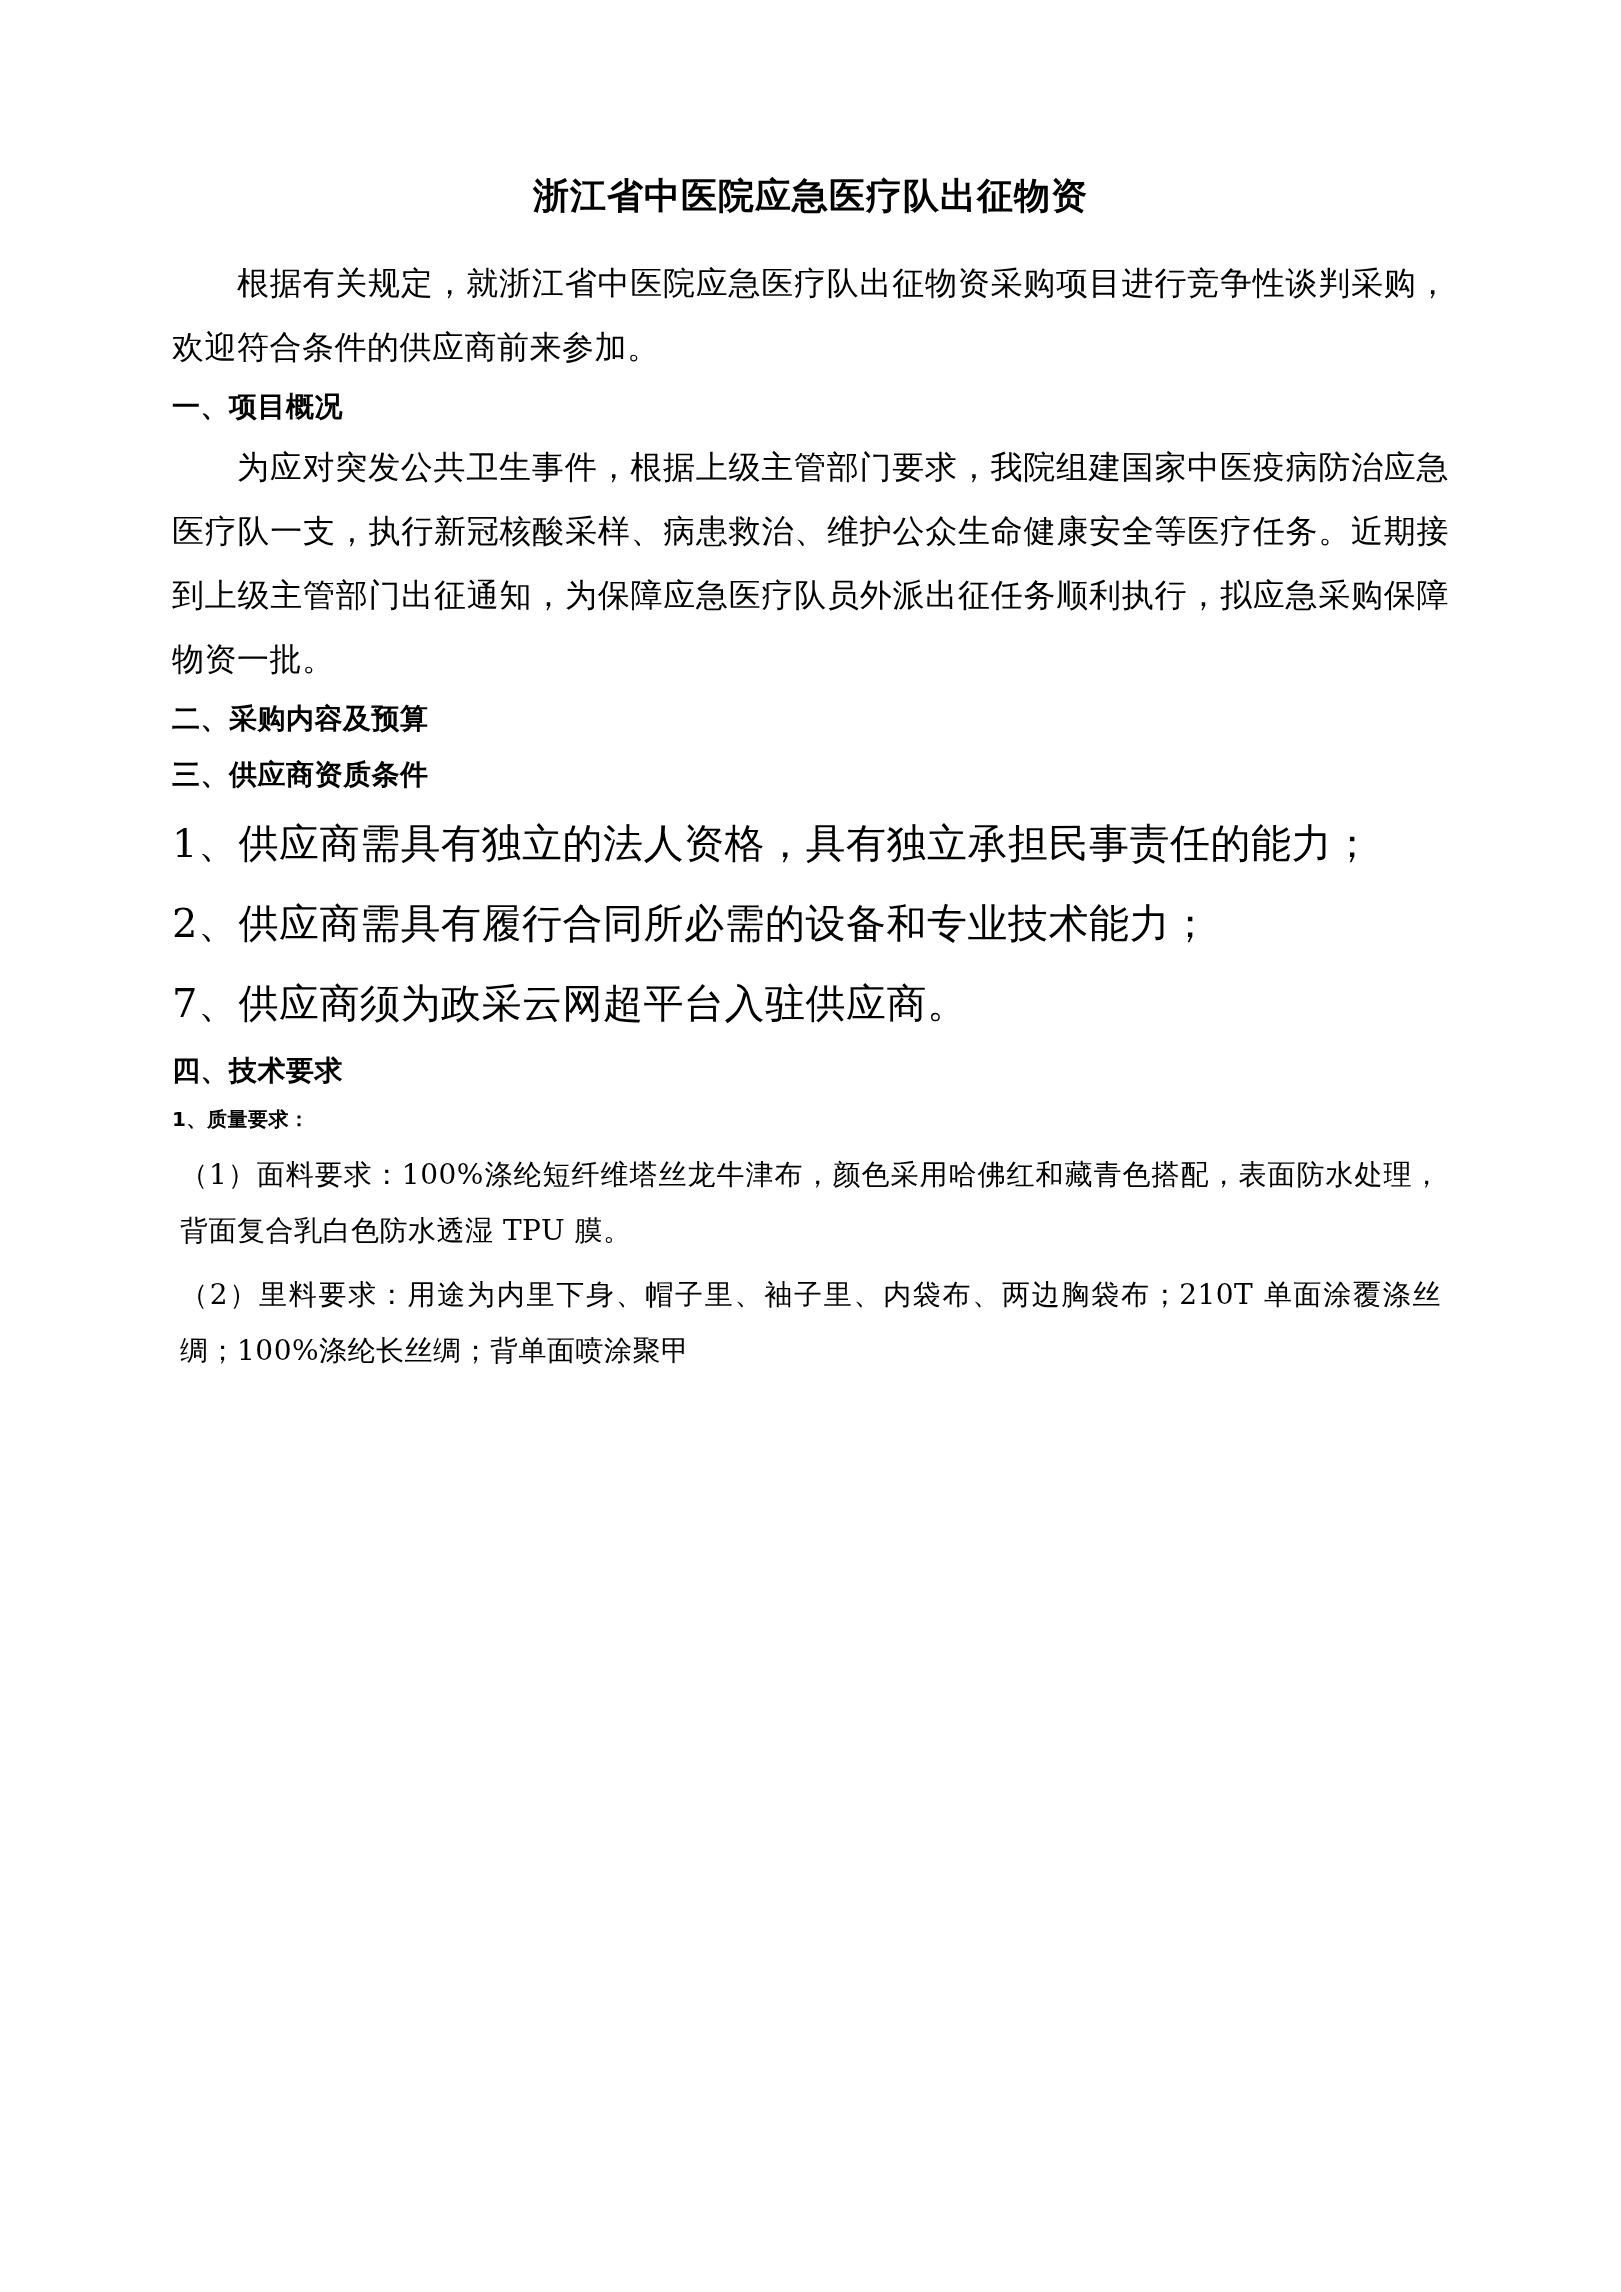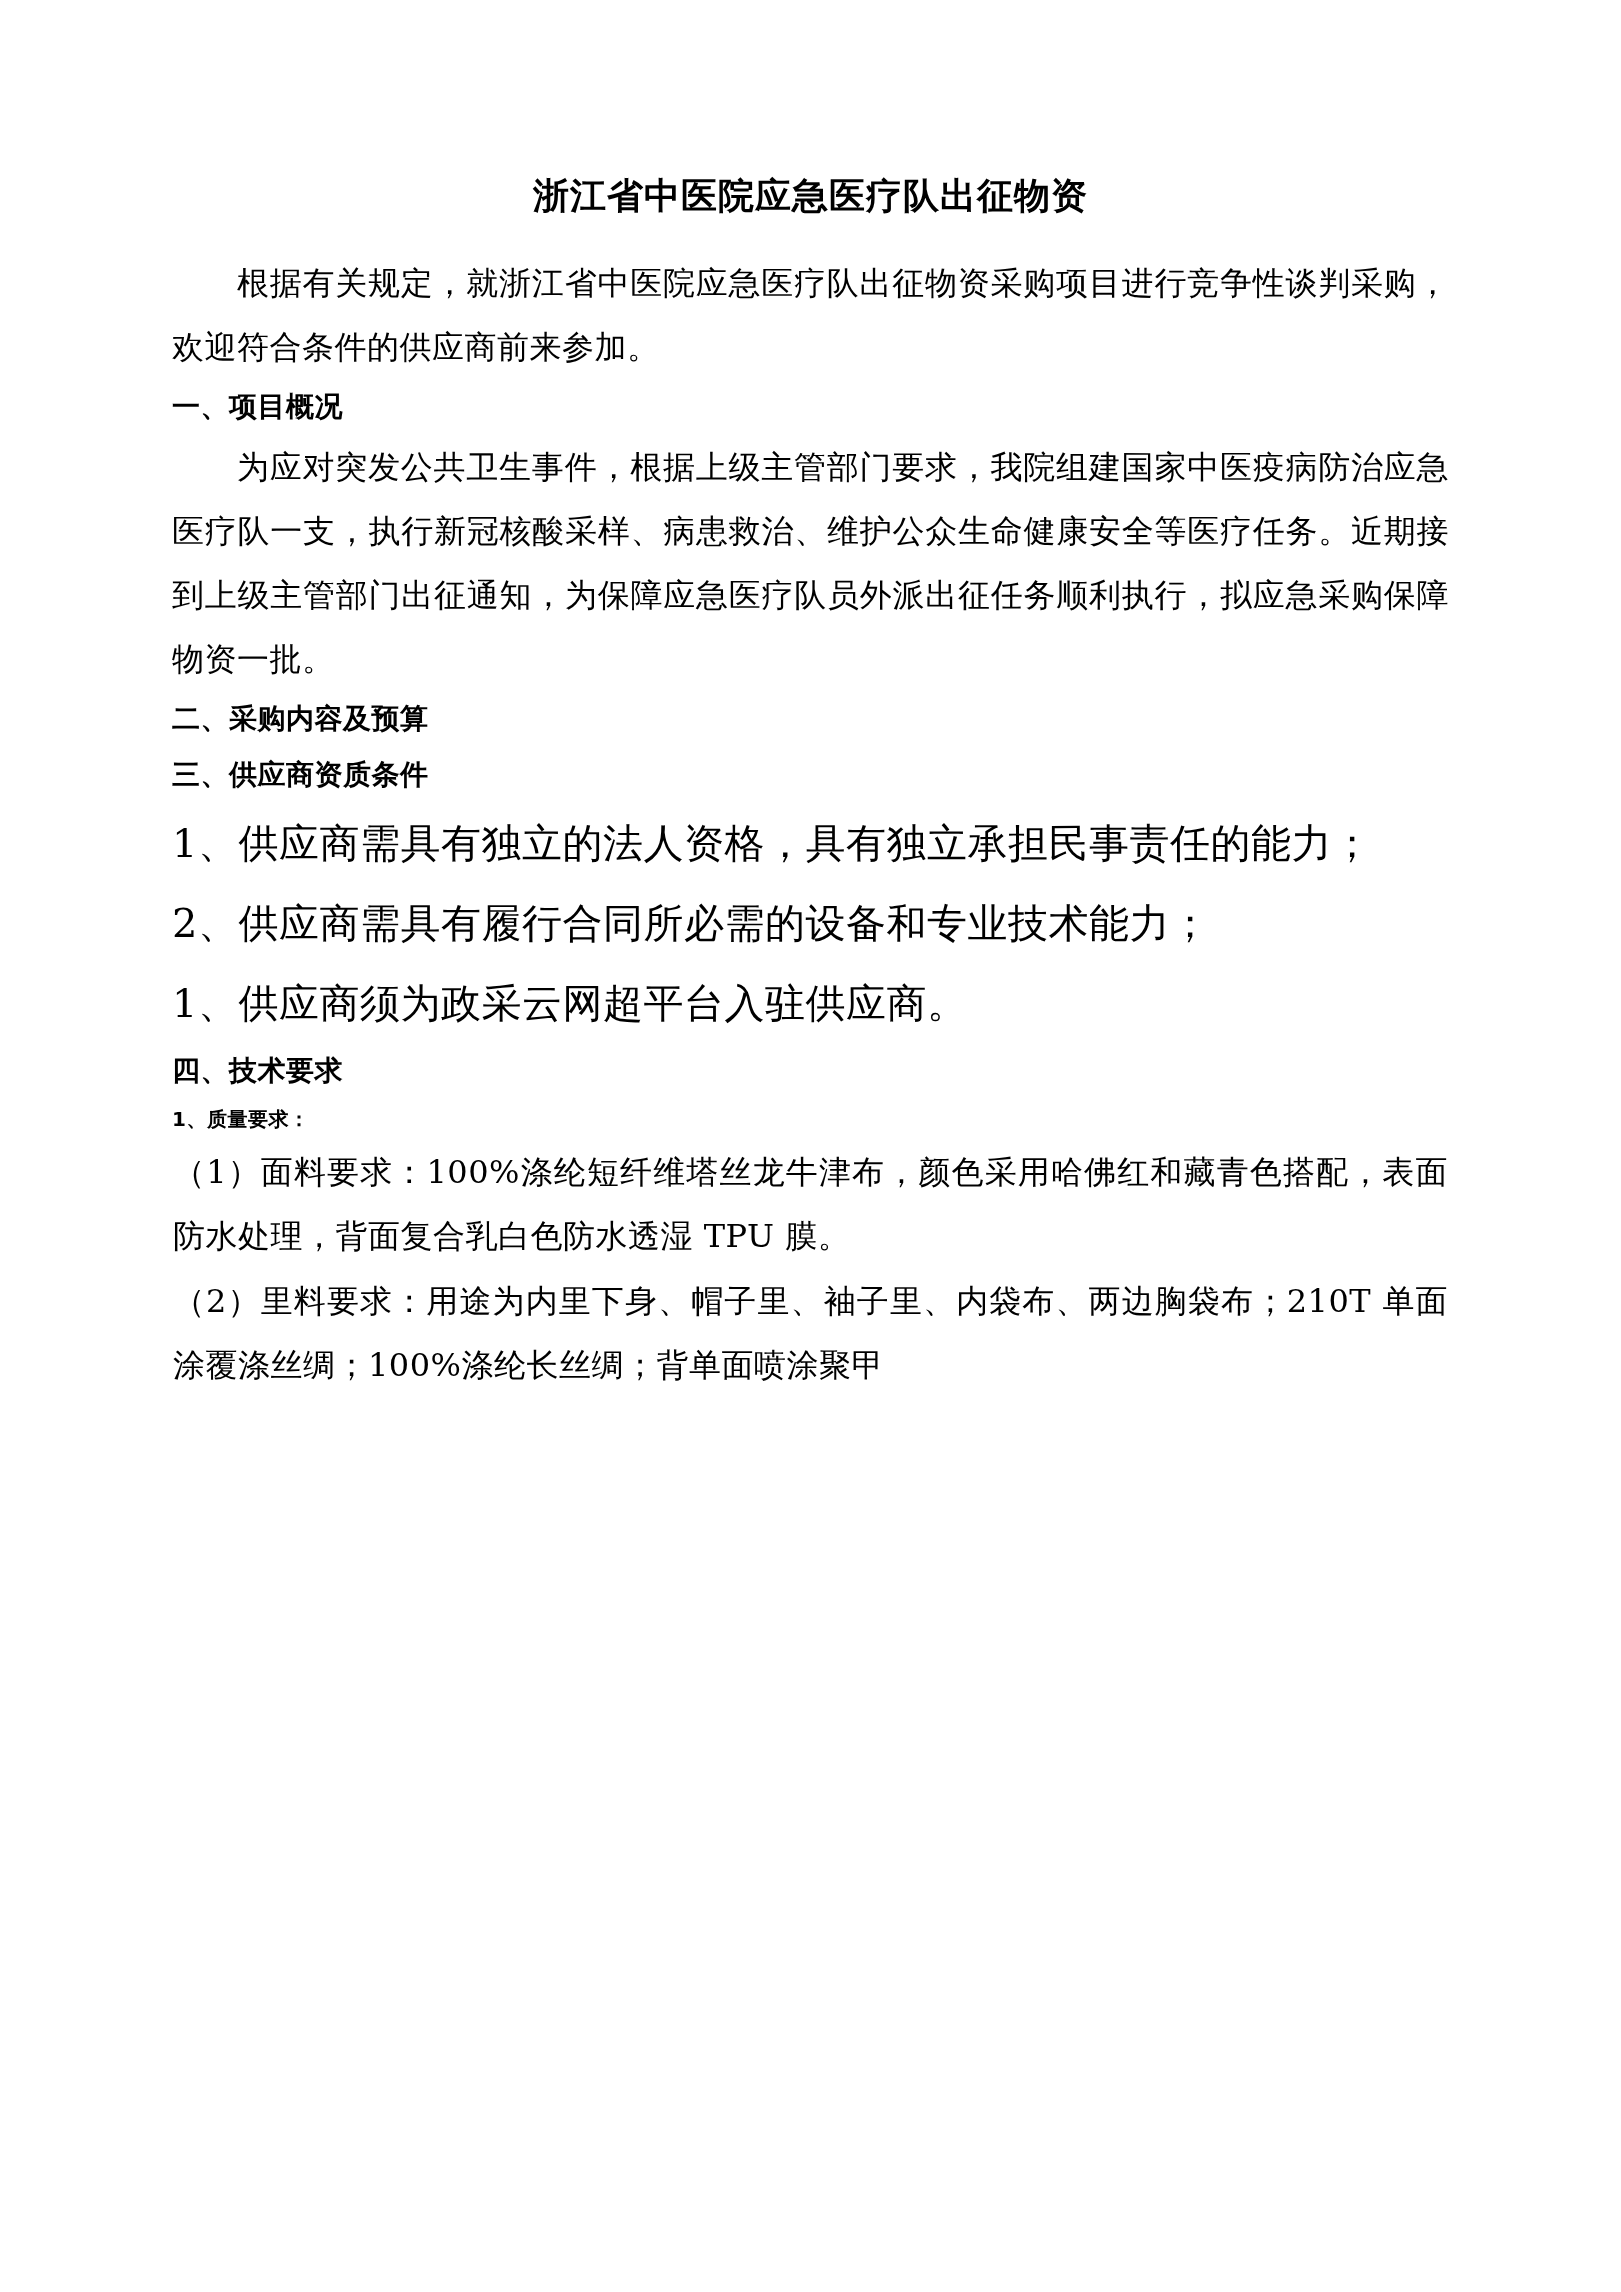--- a/index.html
+++ b/index.html
@@ -64,24 +64,24 @@
   }
   .sub-head {
     font-size: 20px;
     font-weight: bold;
     line-height: 2.0;
     letter-spacing: 0.5px;
     font-family: "DejaVu Sans", "Liberation Sans", sans-serif;
     margin: 0;
   }
   .para-noindent {
-    font-size: 32px;
+    font-size: 28px;
     line-height: 2.0;
     letter-spacing: 0.5px;
-    margin: 1px;
+    margin: 8px;
     text-align: justify;
     text-justify: inter-ideograph;
   }
 </style>
 </head>
 <body>
 
 <div class="page">
 
   <div class="doc-title">
@@ -93,21 +93,21 @@
     <p class="para first">根据有关规定，就浙江省中医院应急医疗队出征物资采购项目进行竞争性谈判采购，欢迎符合条件的供应商前来参加。</p>
 
     <p class="section-head">一、项目概况</p>
     <p class="para">为应对突发公共卫生事件，根据上级主管部门要求，我院组建国家中医疫病防治应急医疗队一支，执行新冠核酸采样、病患救治、维护公众生命健康安全等医疗任务。近期接到上级主管部门出征通知，为保障应急医疗队员外派出征任务顺利执行，拟应急采购保障物资一批。</p>
 
     <p class="section-head">二、采购内容及预算</p>
 
     <p class="section-head">三、供应商资质条件</p>
     <p class="list-line">1、供应商需具有独立的法人资格，具有独立承担民事责任的能力；</p>
     <p class="list-line">2、供应商需具有履行合同所必需的设备和专业技术能力；</p>
-    <p class="list-line">1、供应商须为政采云网超平台入驻供应商。</p>
+    <p class="list-line">7、供应商须为政采云网超平台入驻供应商。</p>
 
     <p class="section-head">四、技术要求</p>
     <p class="sub-head">1、质量要求：</p>
     <p class="para-noindent">（1）面料要求：100%涤纶短纤维塔丝龙牛津布，颜色采用哈佛红和藏青色搭配，表面防水处理，背面复合乳白色防水透湿 TPU 膜。</p>
     <p class="para-noindent">（2）里料要求：用途为内里下身、帽子里、袖子里、内袋布、两边胸袋布；210T 单面涂覆涤丝绸；100%涤纶长丝绸；背单面喷涂聚甲</p>
 
   </div>
 </div>
 
 

